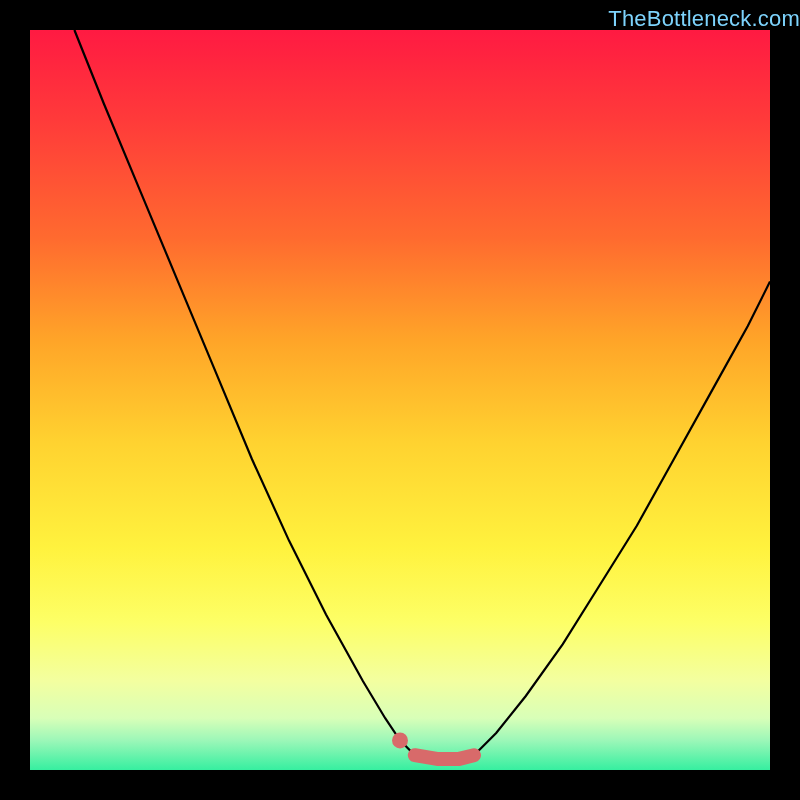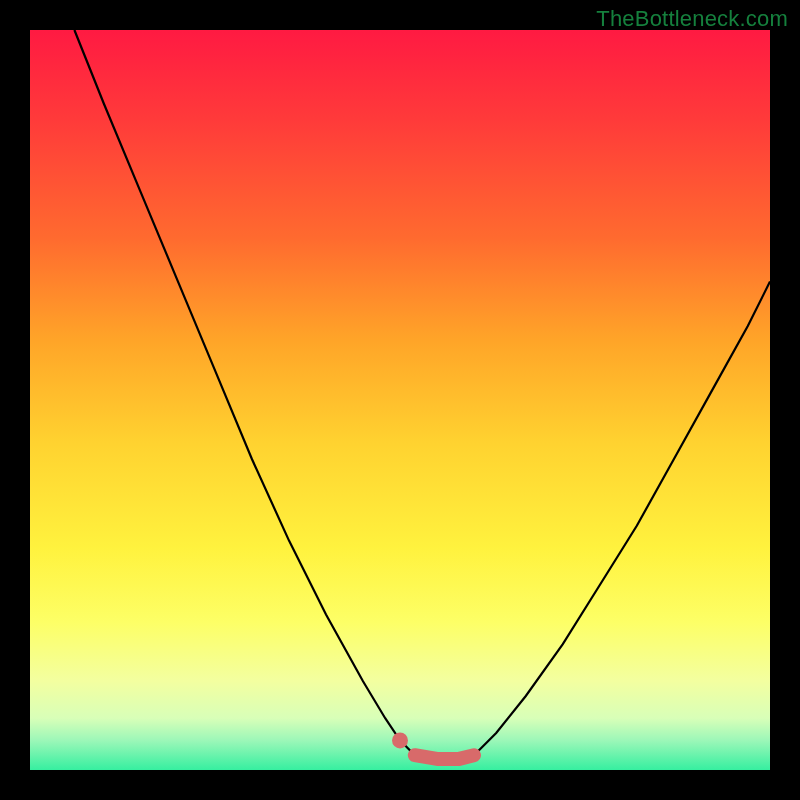--- a/index.html
+++ b/index.html
@@ -50,22 +50,22 @@
       #fff23e 70%,
       #fdff66 80%,
       #f3ffa0 88%,
       #d8ffb8 93%,
       #9cf7b8 96%,
       #36efa0 100%);
   }
   .watermark {
     position: absolute;
     top: 6px;
-    right: 12px;
-    color: #15803d;
+    right: 0;
+    color: #7dd3fc;
     font-size: 22px;
     font-weight: 500;
     letter-spacing: 0.2px;
     user-select: none;
   }
   svg.curves {
     position: absolute;
     left: 0;
     top: 0;
     width: 740px;

